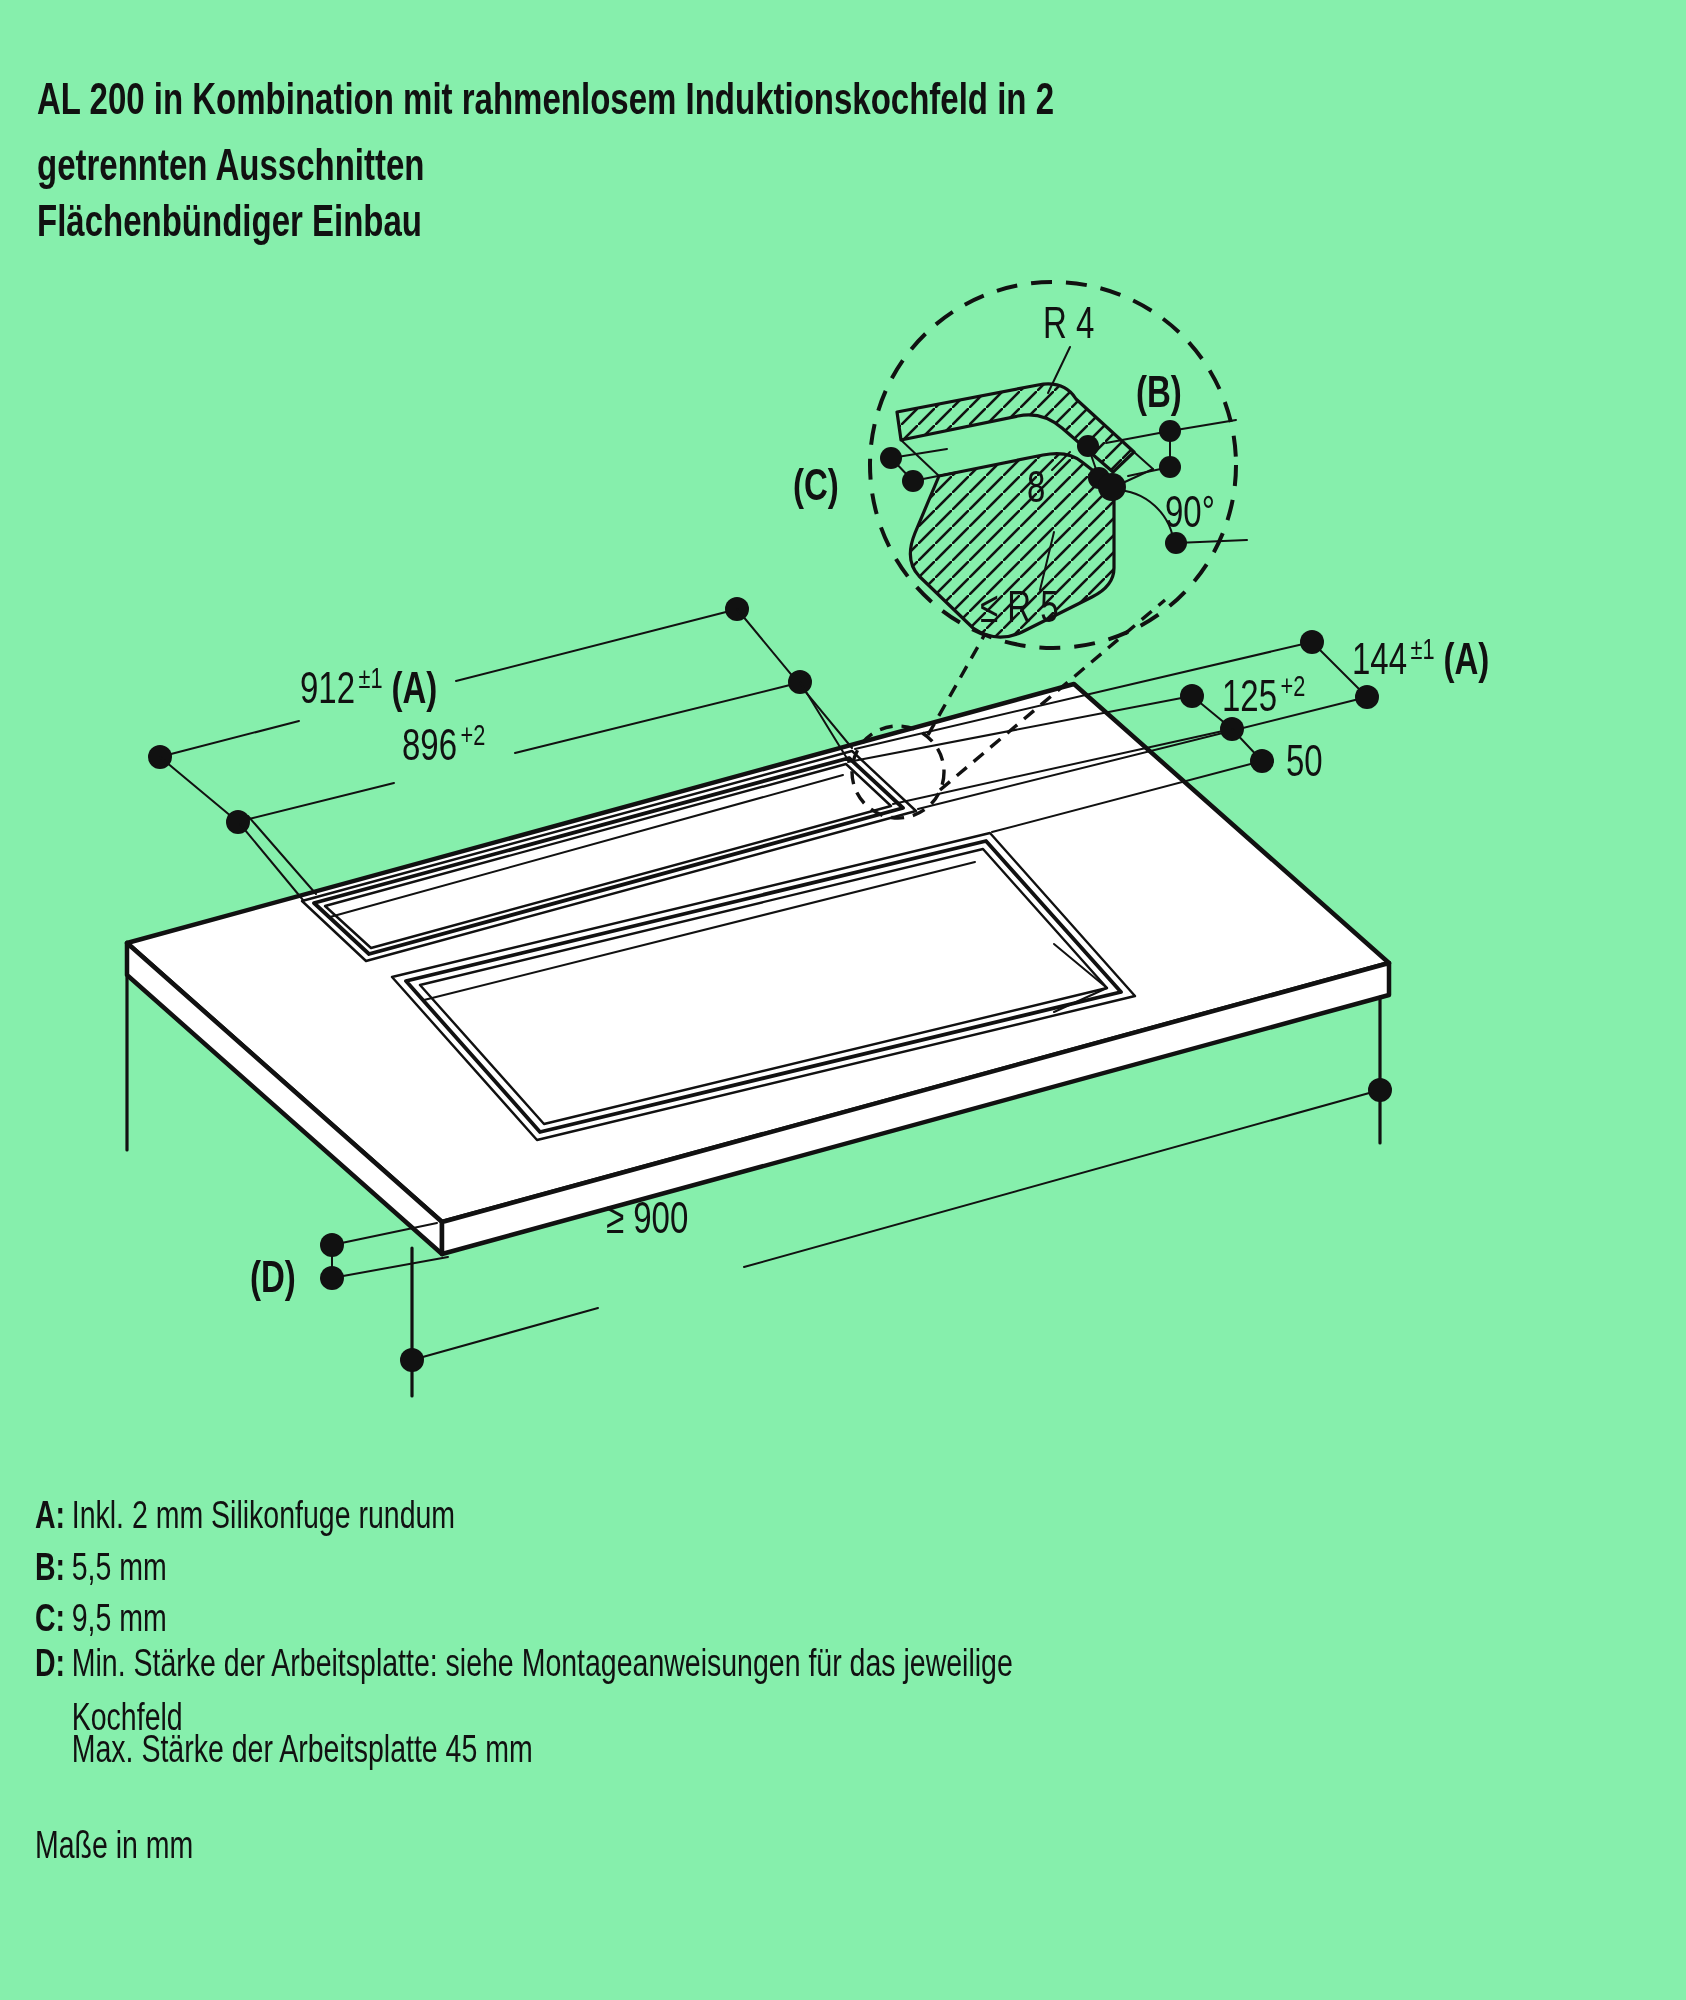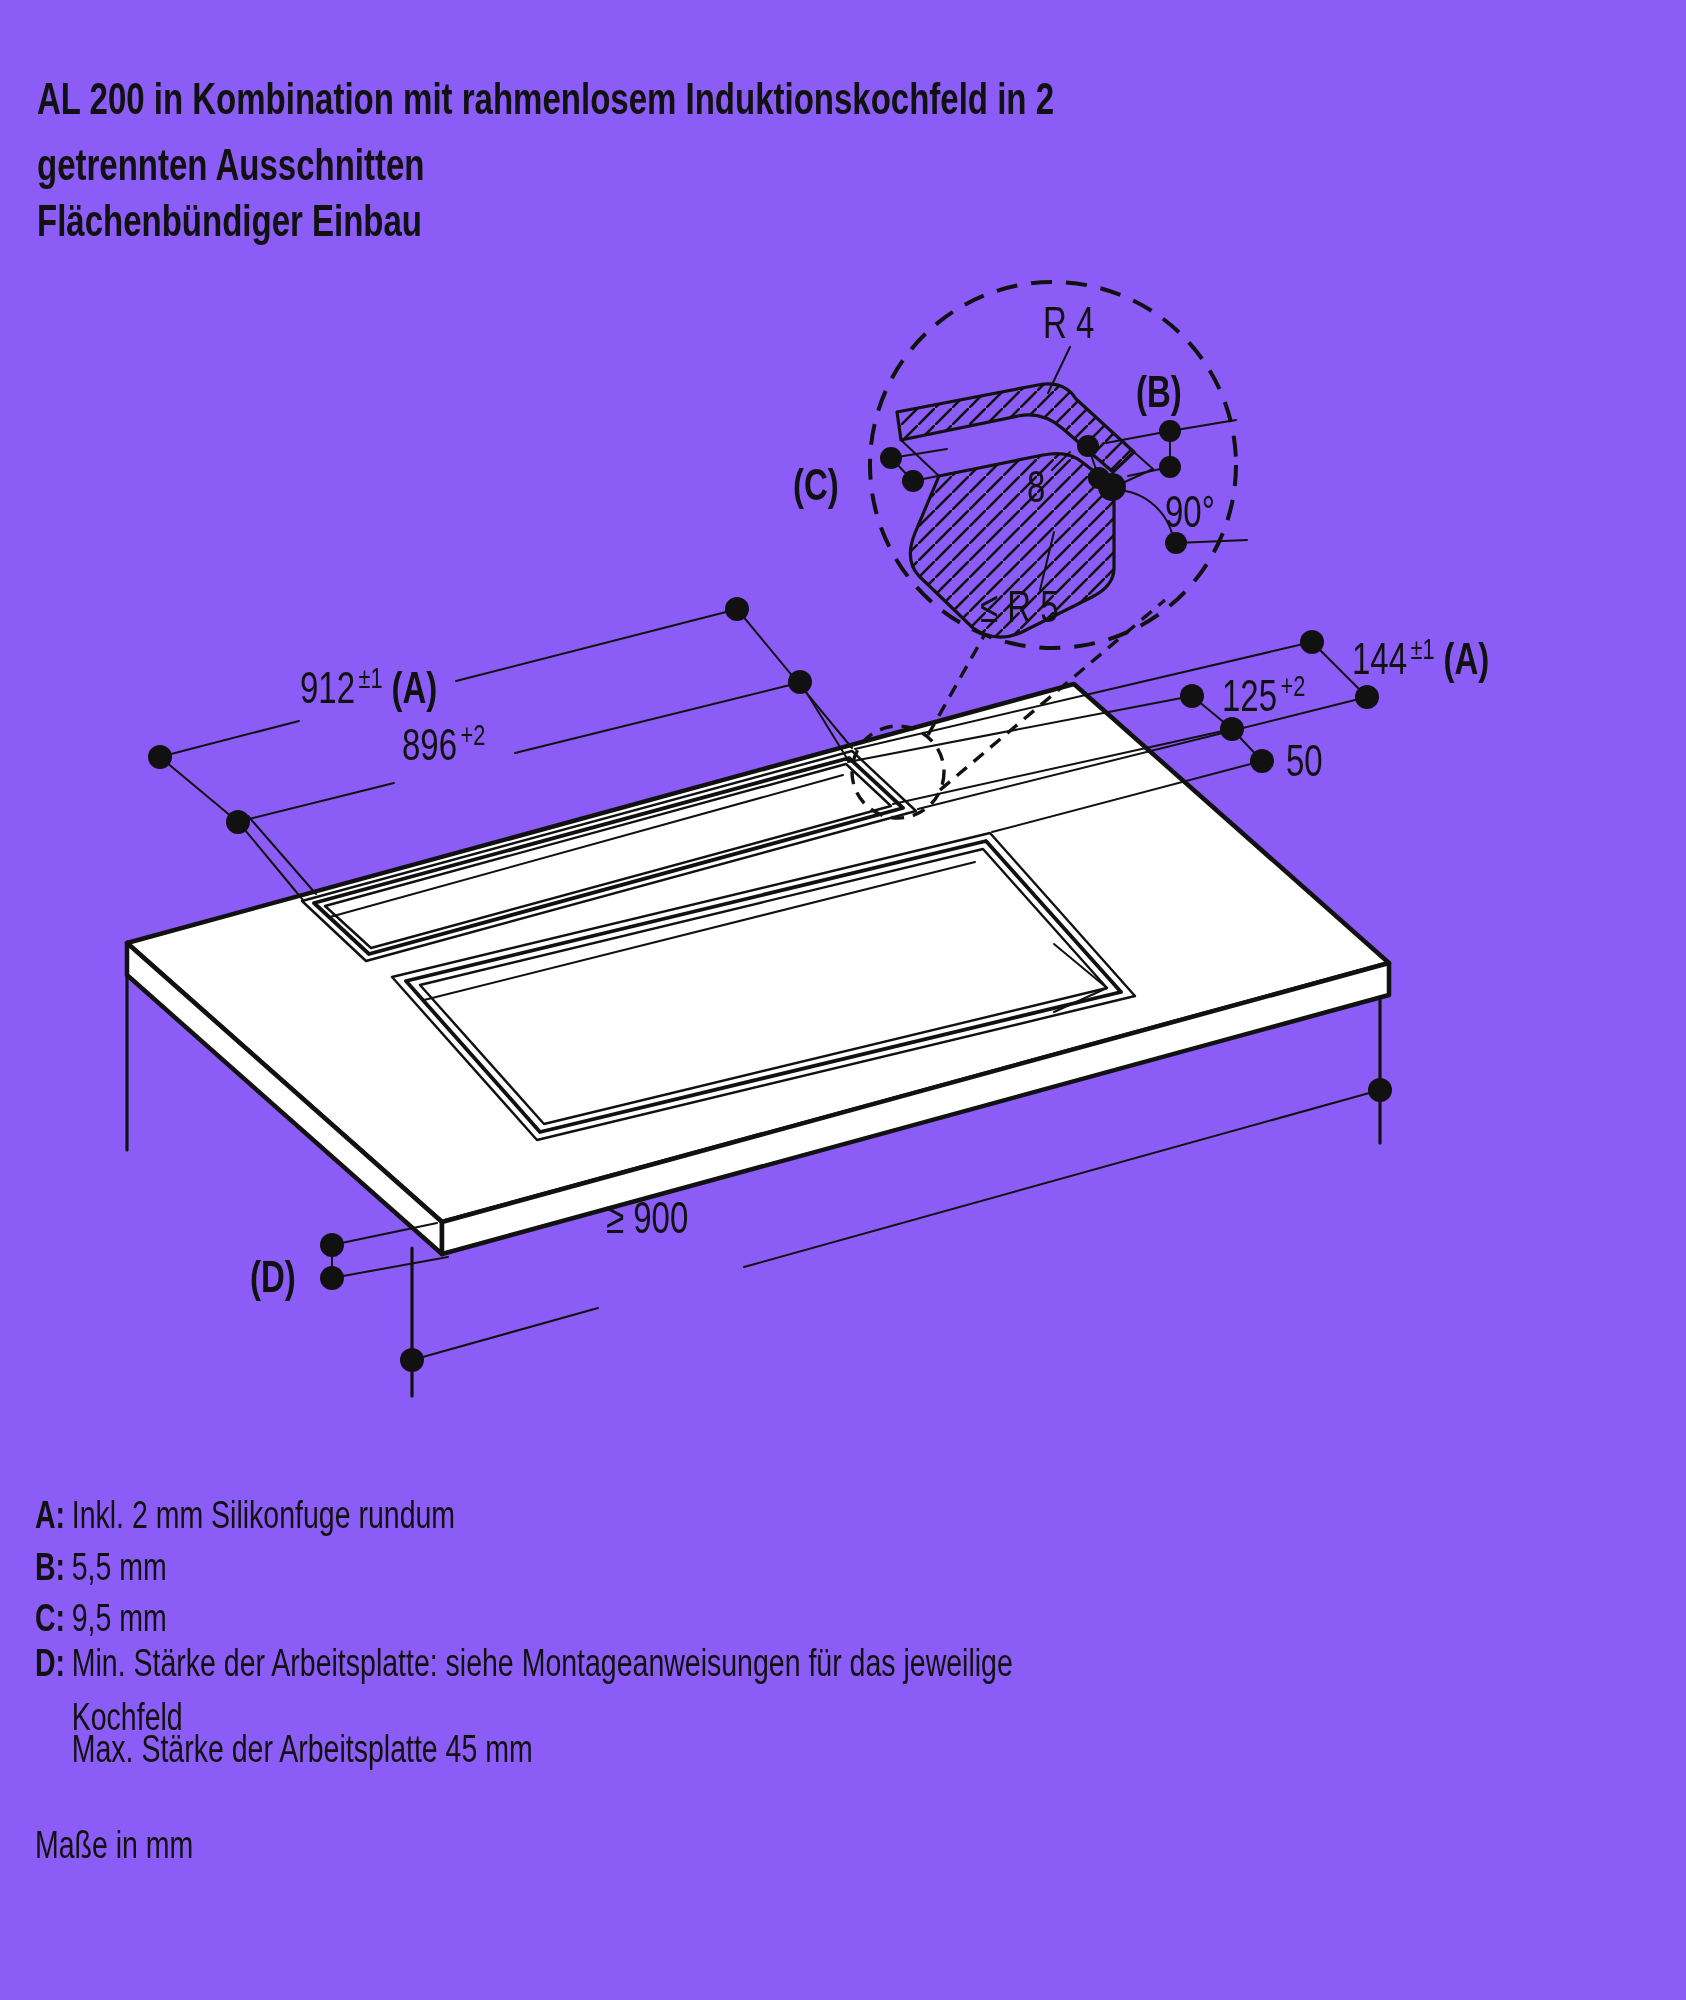--- a/index.html
+++ b/index.html
@@ -1,17 +1,17 @@
 <!DOCTYPE html>
 <html><head>
 <meta charset="utf-8">
 <style>
   html,body{margin:0;padding:0;background:#e8e8e8;}
   .sheet{
-    position:relative;width:1686px;height:2000px;background:#8b5cf6;
+    position:relative;width:1686px;height:2000px;background:#86efac;
     font-family:"Liberation Sans", sans-serif;color:#111;overflow:hidden;
   }
   .title-line{
     position:absolute;left:37px;white-space:nowrap;
     font-size:44px;font-weight:bold;letter-spacing:0;
     transform:scaleX(0.75);transform-origin:0 0;
   }
   .legend-row{
     position:absolute;left:35px;display:flex;white-space:nowrap;
     font-size:38px;transform:scaleX(0.75);transform-origin:0 0;

